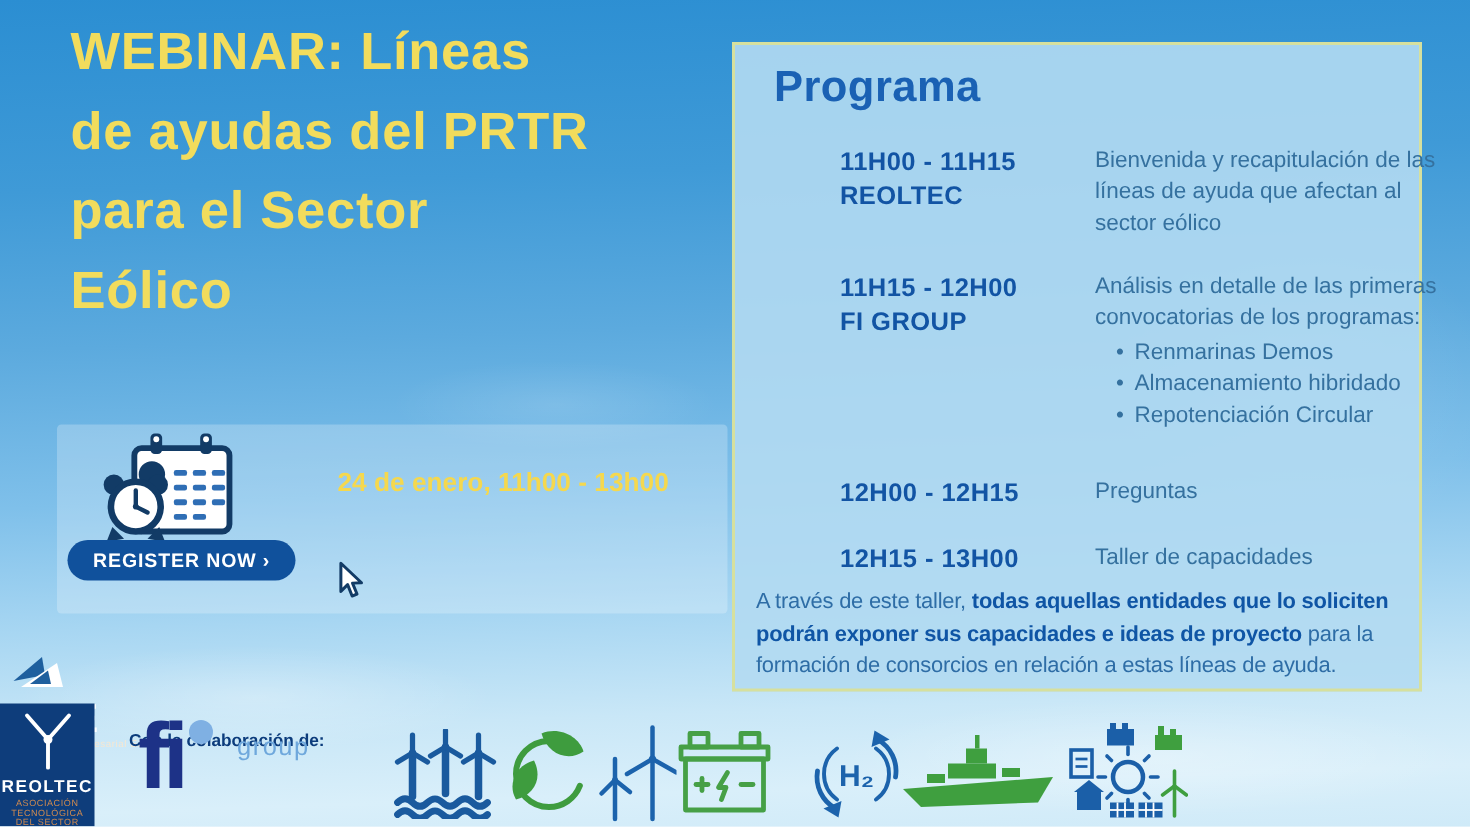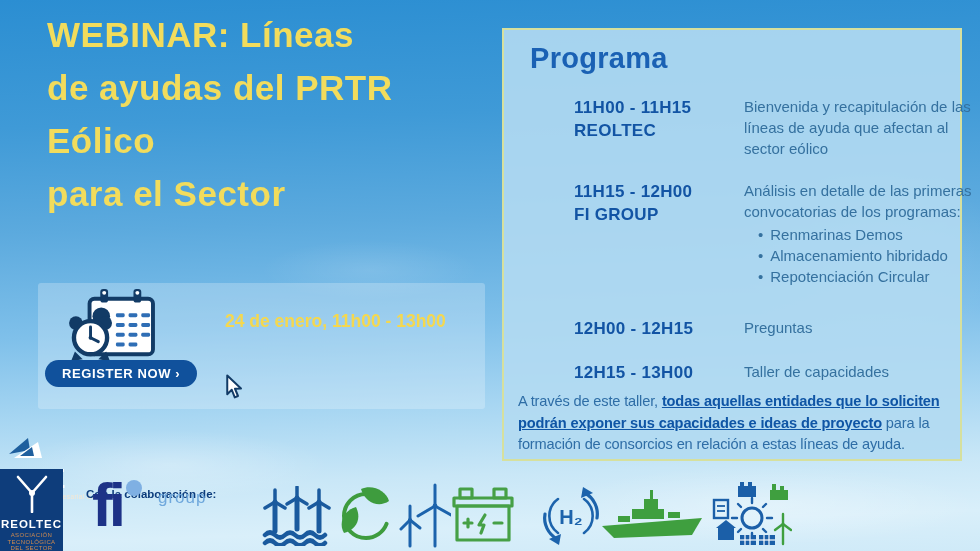--- a/index.html
+++ b/index.html
@@ -17,31 +17,31 @@
   .event-box{position:absolute;left:38px;top:283px;width:447px;height:126px;
     background:rgba(255,255,255,.24);border-radius:3px;}
   .event-date{position:absolute;left:163px;top:28px;color:#F5D84E;font-size:17.5px;font-weight:bold;margin-left:24px;}
   .event-platform{position:absolute;left:163px;top:82px;color:#F5D84E;font-size:17.5px;font-weight:bold;}
   .register-btn{position:absolute;left:7px;top:77px;background:#10519C;color:#fff;
     border:none;border-radius:15px;padding:6px 17px;font-family:Liberation Sans, sans-serif;
     font-size:13px;font-weight:bold;letter-spacing:.6px;cursor:pointer;}
   .calclock{position:absolute;left:20px;top:4px;}
   .hand-cursor{position:absolute;left:178px;top:90px;}
   
-  .panel{position:absolute;left:502px;top:28px;width:460px;height:433px;box-sizing:border-box;
+  .panel{position:absolute;left:488px;top:28px;width:460px;height:433px;box-sizing:border-box;
     background:rgba(178,218,242,.90);border:2px solid #D6E09E;}
   .panel-heading{position:absolute;left:26px;top:12px;color:#1A61B4;font-size:29px;font-weight:800;letter-spacing:.3px;}
   .prow{position:absolute;left:26px;display:flex;margin-left:44px;}
   .ptime{width:170px;color:#1254A4;font-size:17px;font-weight:bold;line-height:23px;letter-spacing:.3px;flex:none;}
   .pdesc{width:236px;color:#35719F;font-size:15px;line-height:21px;flex:none;}
   .pdesc ul{margin:2px 0 0 0;padding:0 0 0 14px;list-style:none;}
   .pdesc li::before{content:"•";margin-right:7px;}
   .note{position:absolute;left:14px;top:361px;width:434px;color:#2E6DA6;
     font-size:14.6px;line-height:21.5px;letter-spacing:-.15px;}
-  .note b{color:#0F55A5;text-decoration:underline;}
+  .note b{color:#0F55A5;}
   
   .aee{position:absolute;left:8px;top:436px;width:130px;}
   .aee-row{display:flex;flex-direction:column;}
   .aee-name{color:#fff;font-size:27px;font-weight:800;letter-spacing:1px;line-height:26px;}
   .aee-sub{color:#f6e7d2;font-size:6.5px;margin-top:1px;letter-spacing:.4px;}
   .reoltec{position:absolute;left:0;top:469px;width:63px;height:82px;background:#0E3D7B;text-align:center;}
   .reoltec-name{color:#fff;font-size:11.5px;font-weight:bold;letter-spacing:1px;margin-top:1px;}
   .reoltec-sub{color:#CE8A50;font-size:6px;line-height:6.5px;letter-spacing:.4px;margin-top:2px;}
   .collab{position:absolute;left:86px;top:488px;color:#0C3C7C;font-size:11.5px;font-weight:bold;}
   .filogo{position:absolute;left:92px;top:476px;width:130px;height:72px;}
@@ -56,22 +56,22 @@
 <div class="canvas">
 
   <div class="cloud" style="left:10px;top:430px;width:320px;height:70px;opacity:.5"></div>
   <div class="cloud" style="left:560px;top:465px;width:420px;height:80px;opacity:.55"></div>
   <div class="cloud" style="left:740px;top:150px;width:260px;height:220px;opacity:.18"></div>
   <div class="cloud" style="left:260px;top:240px;width:220px;height:60px;opacity:.22"></div>
 
   <div class="title">
     <div>WEBINAR: Líneas</div>
     <div>de ayudas del PRTR</div>
+    <div>para el Sector</div>
     <div>Eólico</div>
-    <div>para el Sector</div>
   </div>
 
   <div class="event-box">
     <svg class="calclock" width="108" height="80" viewBox="0 0 100 82">
       <rect x="27" y="12" width="65" height="57" rx="5" fill="#ffffff" stroke="#123B66" stroke-width="4"></rect>
       <circle cx="39" cy="30" r="9" fill="#123B66"></circle>
       <rect x="38" y="2" width="8" height="14" rx="3" fill="#123B66"></rect>
       <circle cx="42" cy="6" r="2" fill="#ffffff"></circle>
       <rect x="72" y="2" width="8" height="14" rx="3" fill="#123B66"></rect>
       <circle cx="76" cy="6" r="2" fill="#ffffff"></circle>

